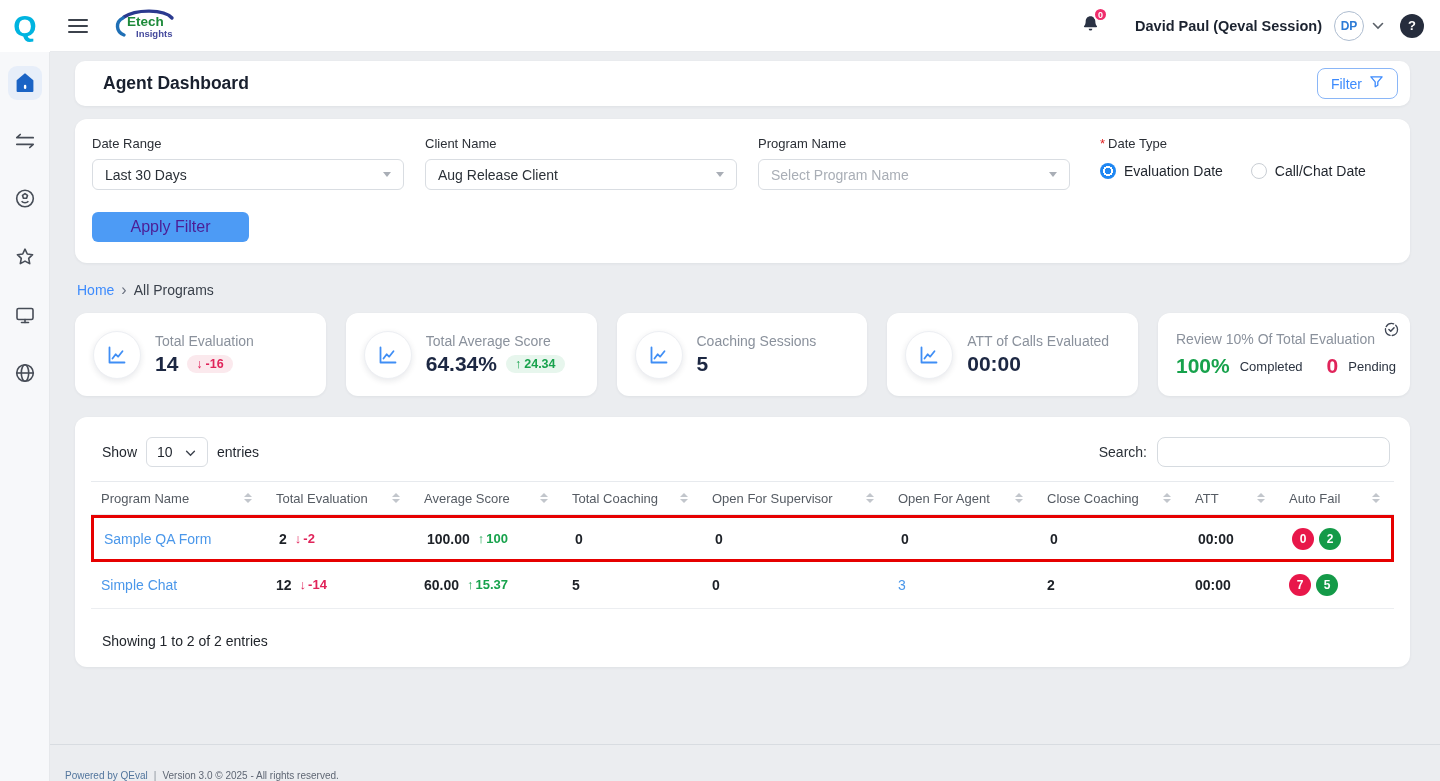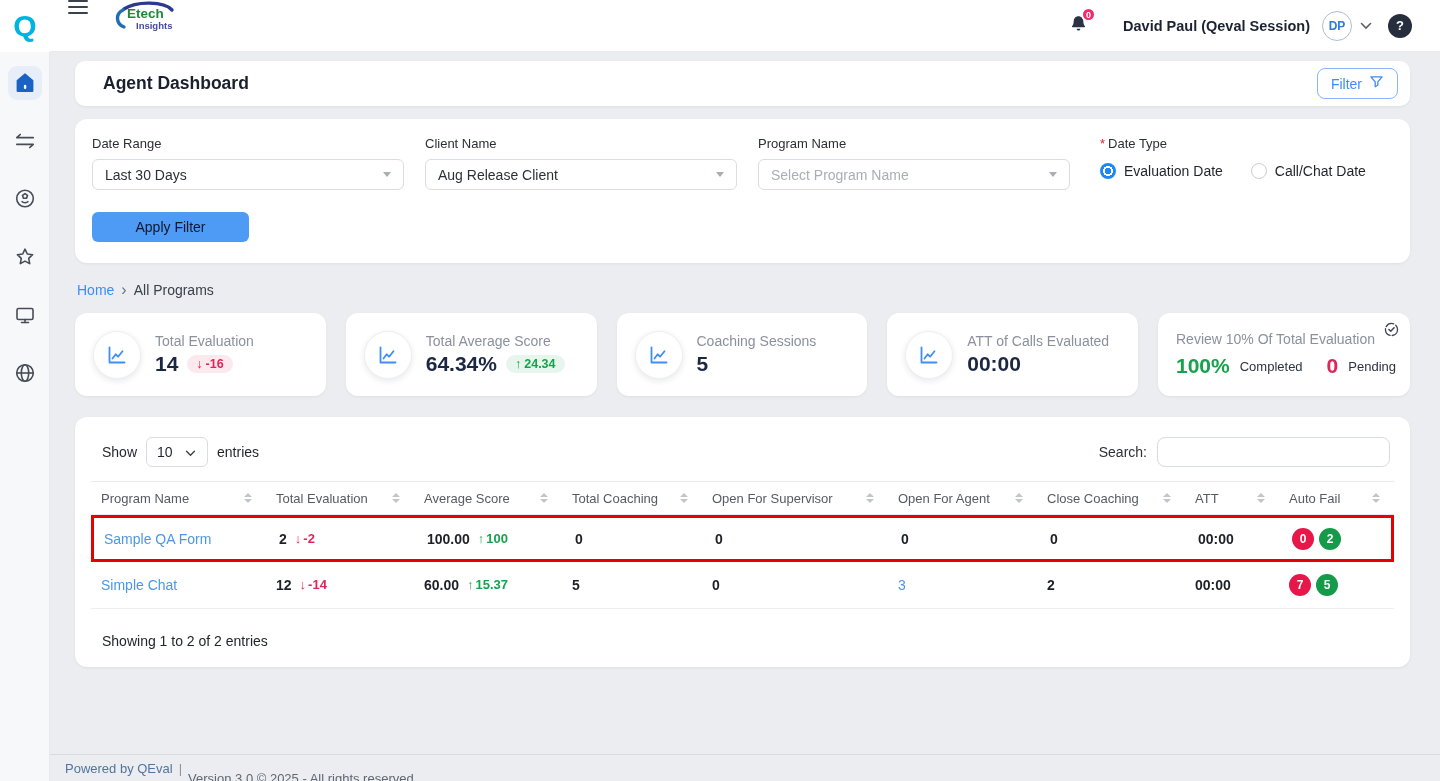--- a/index.html
+++ b/index.html
@@ -11,21 +11,21 @@
   .rail { width:50px; background:#f7f8fa; border-right:1px solid #e6e8eb; display:flex; flex-direction:column; align-items:center; flex-shrink:0; }
   .rail-logo { width:50px; height:52px; background:#fff; display:flex; align-items:center; justify-content:center;
                font-weight:800; font-size:30px; color:#00b4e0; letter-spacing:-1px; }
   .rail-items { display:flex; flex-direction:column; align-items:center; margin-top:14px; gap:24px; }
   .rail-item { width:34px; height:34px; display:flex; align-items:center; justify-content:center; border-radius:9px; cursor:pointer; }
   .rail-item.active { background:#e7eef9; }
   .rail-item svg { display:block; }
 
   
   .main { flex:1; display:flex; flex-direction:column; min-width:0; }
-  .topbar { height:52px; background:#fff; border-bottom:1px solid #e8eaed; display:flex; padding:0 28px 0 18px; flex-shrink:0; }
+  .topbar { height:52px; background:#fff; border-bottom:1px solid #e8eaed; display:flex; align-items:center; padding:0 16px 0 18px; flex-shrink:0; }
   .hamburger { width:20px; display:flex; flex-direction:column; gap:4px; cursor:pointer; margin-right:22px; }
   .hamburger i { height:2px; background:#3c424c; border-radius:2px; display:block; }
   .brand { position:relative; width:78px; height:36px; }
   .topbar-right { margin-left:auto; display:flex; align-items:center; }
   .bell-wrap { position:relative; margin-right:34px; cursor:pointer; }
   .bell-badge { position:absolute; top:-6px; right:-7px; min-width:15px; height:15px; border-radius:8px; background:#ef2d6c;
                 color:#fff; font-size:9px; font-weight:700; display:flex; align-items:center; justify-content:center; border:2px solid #fff; }
   .user-name { font-size:14.5px; font-weight:600; color:#1c2330; margin-right:12px; }
   .avatar { width:30px; height:30px; border-radius:50%; border:1px solid #aebdd0; color:#2e7cd6; font-size:12px; font-weight:600;
             display:flex; align-items:center; justify-content:center; background:#fff; cursor:pointer; }
@@ -50,22 +50,22 @@
             font-size:14px; color:#2b3138; cursor:pointer; background:#fff; }
   .select .caret { margin-left:auto; width:0; height:0; border-left:4px solid transparent; border-right:4px solid transparent; border-top:5px solid #a9aeb6; }
   .select.placeholder { color:#a9aeb6; }
   .datetype { margin-left:9px; }
   .req { color:#e02020; margin-right:3px; }
   .radio-row { display:flex; align-items:center; margin-top:12px; gap:28px; }
   .radio-opt { display:flex; align-items:center; gap:8px; font-size:14px; color:#1f242c; cursor:pointer; }
   .radio { width:16px; height:16px; border-radius:50%; flex-shrink:0; }
   .radio.on  { background:radial-gradient(circle,#1f87f2 0 3px,#fff 3px 5px,#1f87f2 5px); }
   .radio.off { border:1.5px solid #c9ced4; background:#fff; }
-  .apply-btn { margin-top:22px; width:157px; height:30px; background:#4d9bf5; color:#0f172a; border:none; border-radius:6px;
-               font-size:14px; font-family:inherit; cursor:pointer; }
+  .apply-btn { margin-top:22px; width:157px; height:30px; background:#4d9bf5; color:#4c1d95; border:none; border-radius:6px;
+               font-size:16px; font-family:inherit; cursor:pointer; }
 
   .breadcrumb { margin:19px 0 15px 2px; display:flex; align-items:center; gap:7px; font-size:14px; }
   .bc-home { color:#3d8bfd; cursor:pointer; }
   .bc-sep { color:#6b7280; font-size:16px; line-height:1; }
   .bc-cur { color:#3a414b; }
 
   
   .stats { display:flex; gap:20px; }
   .stat-card { flex:1; height:83px; border-radius:12px; display:flex; align-items:center; padding:0 14px 0 18px; position:relative; }
   .stat-icon { width:48px; height:48px; border-radius:50%; background:#fff; border:1px solid #edeff3;
@@ -116,21 +116,21 @@
   .af.green { background:#149a48; }
 
   .tfoot { display:flex; align-items:center; margin:24px 20px 0 27px; }
   .summary { font-size:14px; color:#22262c; }
   .pager { margin-left:auto; display:flex; align-items:center; border:1px solid #dfe3e8; border-radius:21px; height:40px; padding:0 4px; background:#fff; }
   .pager-prev, .pager-next { padding:0 14px; font-size:14.5px; color:#1d2330; cursor:pointer; }
   .pager-page { width:34px; height:34px; border-radius:50%; background:#24b5d6; color:#fff; font-size:14px; font-weight:600;
                 display:flex; align-items:center; justify-content:center; cursor:pointer; }
 
   
-  .site-footer { height:27px; border-top:1px solid #d8dce1; display:flex; align-items:center; padding-left:15px; font-size:13px; flex-shrink:0; }
+  .site-footer { height:37px; border-top:1px solid #d8dce1; display:flex; align-items:flex-end; padding-left:15px; font-size:10px; flex-shrink:0; }
   .f-powered { color:#51759d; }
   .f-div { color:#8b929c; margin:0 6px; }
   .f-rights { color:#5f6774;margin-top:20px; }
 </style>
 </head>
 <body>
 
 <div class="app">
 
   <nav class="rail">

